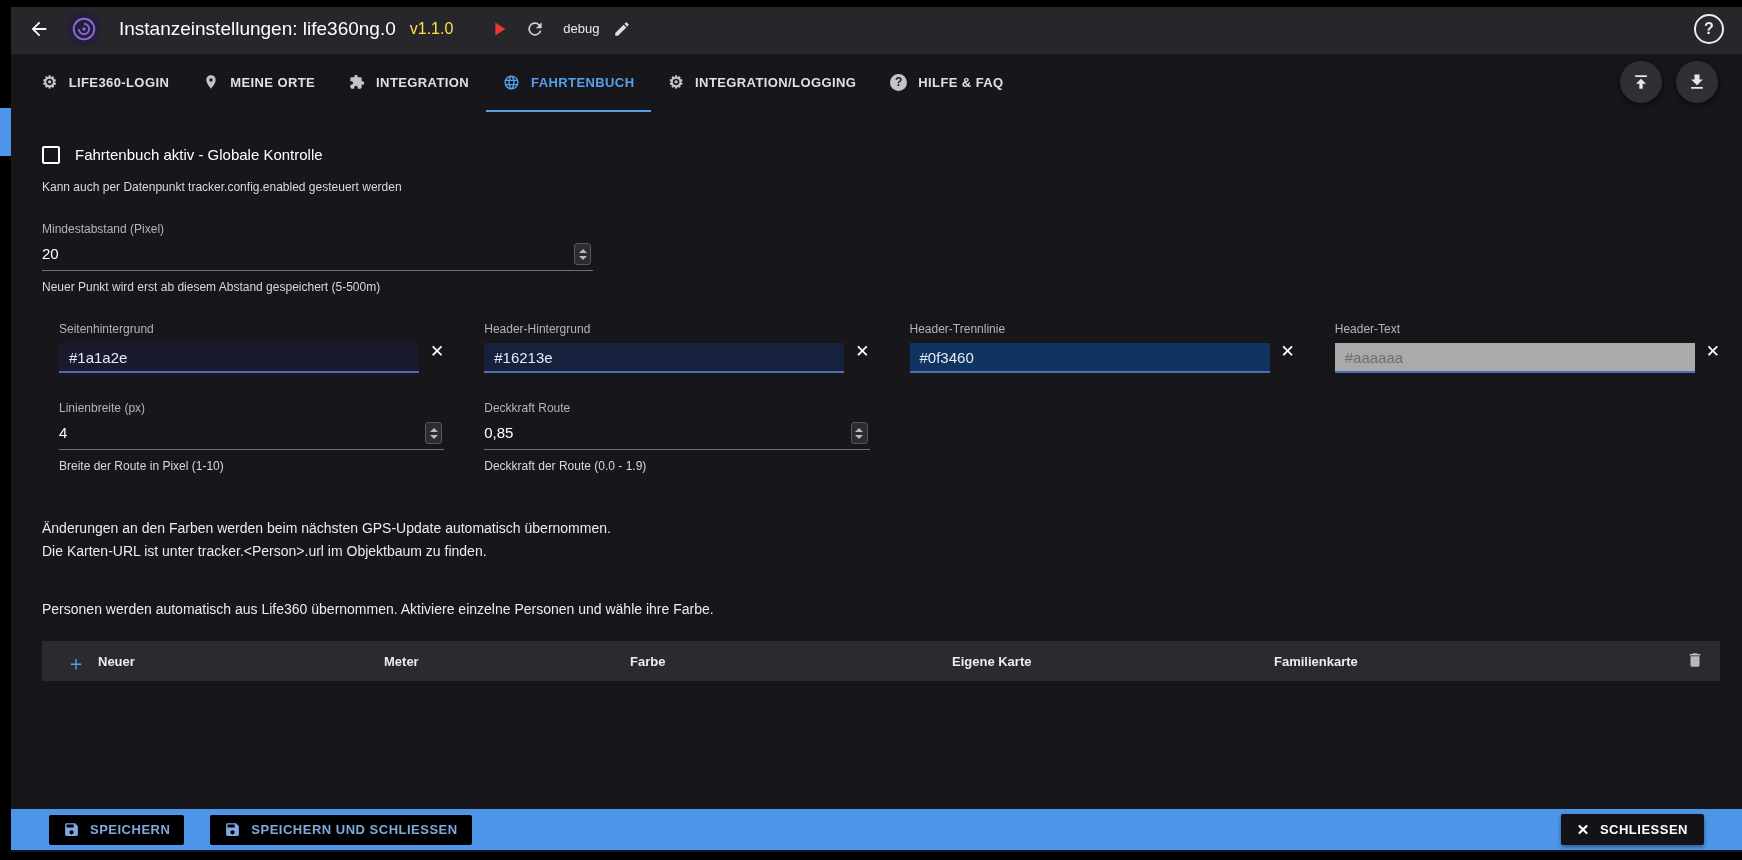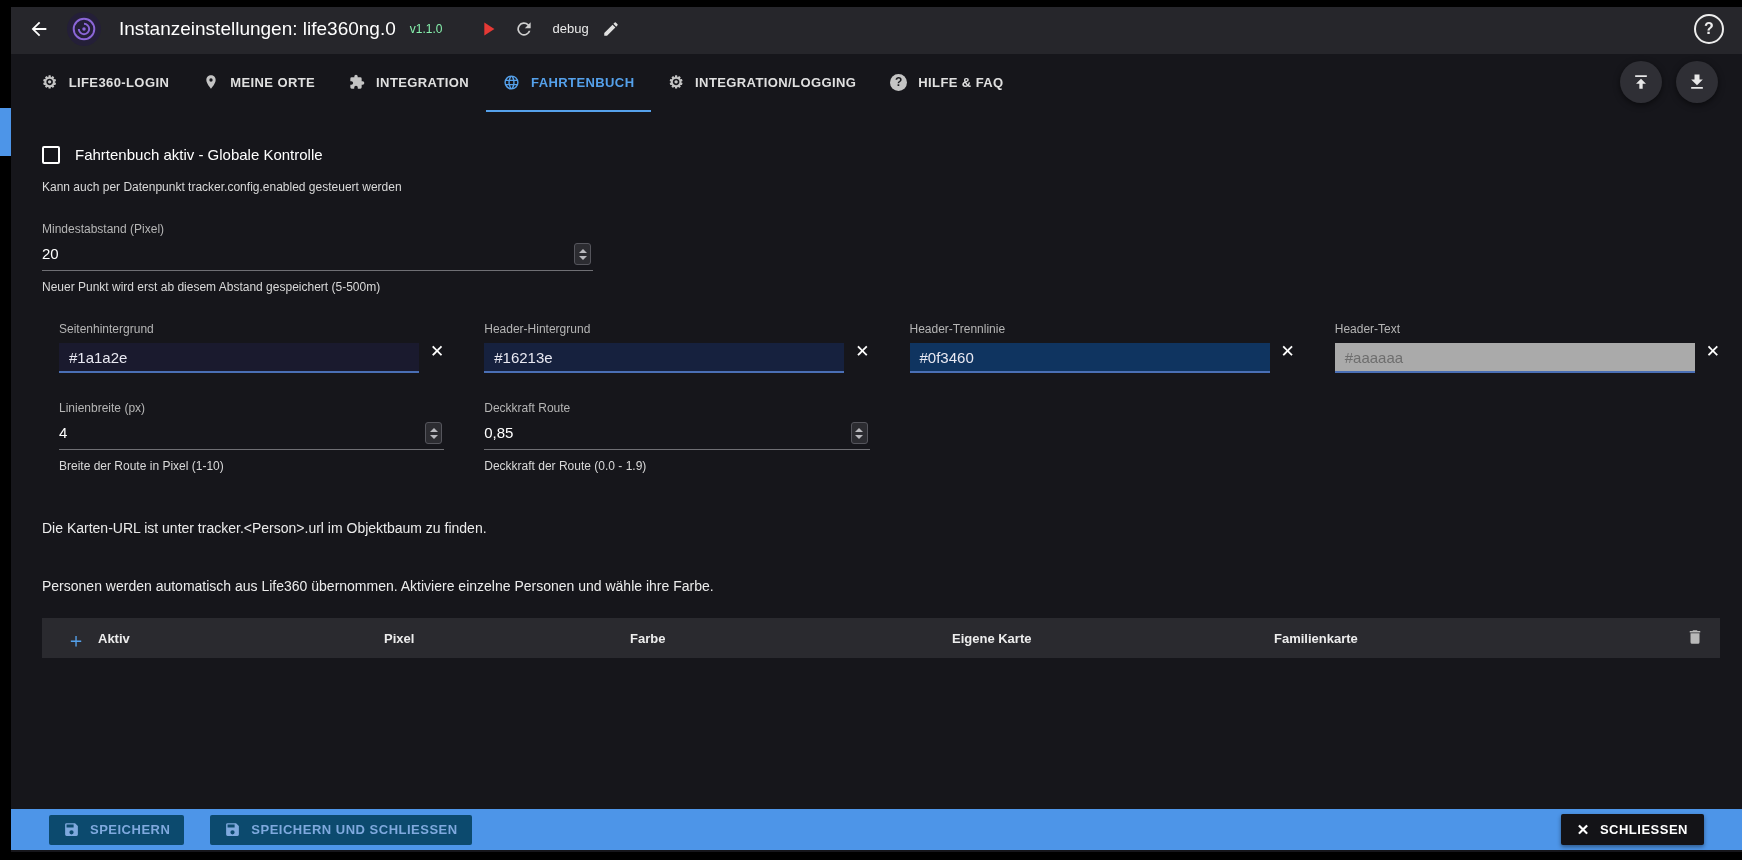--- a/index.html
+++ b/index.html
@@ -10,21 +10,21 @@
     position:relative;
     overflow:hidden;
   }
   .app { position:absolute; left:11px; top:7px; width:1731px; height:845px; background:#16161b; overflow:hidden; }
 
   
   .topbar { height:47px; background:#26262b; display:flex; align-items:center; padding:0 18px 4px 10px; }
   .icon-btn { width:36px; height:36px; display:flex; align-items:center; justify-content:center; cursor:pointer; border-radius:50%; flex:0 0 auto; }
   .logo { width:34px; height:34px; border-radius:50%; background:#241f38; display:flex; align-items:center; justify-content:center; margin:0 6px 0 10px; flex:0 0 auto; }
   .title { color:#fff; font-size:19px; margin-left:12px; white-space:nowrap; }
-  .version { color:#86efac; font-size:12px; margin-left:14px; }
+  .version { color:#fde047; font-size:16px; margin-left:14px; }
   .loglevel { color:#eaeaea; font-size:13px; margin:0 4px 0 10px; }
   .help-circle { margin-left:auto; width:30px; height:30px; border-radius:50%; border:2px solid #ededed; color:#ededed; font-weight:bold; font-size:16px; display:flex; align-items:center; justify-content:center; background:#2a2a2e; cursor:pointer; }
   .play-wrap { margin-left:28px; }
 
   
   .tabs { display:flex; padding-left:14px; height:58px; align-items:stretch; }
   .tab { display:flex; align-items:center; gap:11px; padding:0 17px; color:#e0e0e0; font-size:13px; font-weight:bold; letter-spacing:.4px; cursor:pointer; border-bottom:2px solid transparent; white-space:nowrap; }
   .tab.active { color:#55a1eb; border-bottom-color:#55a1eb; }
   .ticon { font-size:17px; color:#c4c4c4; display:flex; align-items:center; }
   .tab.active .ticon { color:#55a1eb; }
@@ -67,21 +67,21 @@
   .th-plus { left:24px; top:9px !important; color:#55a1eb; font-size:20px; font-weight:normal; cursor:pointer; }
   .th-name { left:56px; }
   .th-aktiv { left:342px; }
   .th-farbe { left:588px; }
   .th-eigene { left:910px; }
   .th-familie { left:1232px; }
   .th-trash { right:16px; top:10px !important; cursor:pointer; }
 
   
   .footer { position:absolute; left:0; bottom:2px; width:100%; height:41px; background:#4d95e8; display:flex; align-items:center; padding:0 38px; gap:26px; }
-  .btn-disabled { height:30px; padding:0 14px; background:#0c4a6e; color:#7fa9de; font-size:13px; font-weight:bold; letter-spacing:.5px; border-radius:2px; display:flex; align-items:center; gap:10px; cursor:default; }
+  .btn-disabled { height:30px; padding:0 14px; background:#000000; color:#7fa9de; font-size:13px; font-weight:bold; letter-spacing:.5px; border-radius:2px; display:flex; align-items:center; gap:10px; cursor:default; }
   .btn-close { margin-left:auto; height:31px; padding:0 16px; background:#131317; color:#fff; font-size:13px; font-weight:bold; letter-spacing:.5px; border-radius:2px; display:flex; align-items:center; gap:10px; cursor:pointer; box-shadow:0 2px 4px rgba(0,0,0,.4); }
   .x-glyph { font-size:15px; }
 </style>
 </head>
 <body>
 
 <div class="left-scroll"></div>
 
 <div class="app">
 
@@ -245,29 +245,30 @@
             <span class="spin-down"></span>
           </span>
         </div>
         <div class="hint field-hint">Deckkraft der Route (0.0 - 1.9)</div>
       </div>
       <div></div>
       <div></div>
     </div>
 
     <div class="notes">
+      <div>Änderungen an den Farben werden beim nächsten GPS-Update automatisch übernommen.</div>
       <div>Die Karten-URL ist unter tracker.&lt;Person&gt;.url im Objektbaum zu finden.</div>
     </div>
 
     <div class="persons-note">Personen werden automatisch aus Life360 übernommen. Aktiviere einzelne Personen und wähle ihre Farbe.</div>
 
     <div class="table-head">
       <span class="th-plus">＋</span>
-      <span class="th-name">Aktiv</span>
-      <span class="th-aktiv">Pixel</span>
+      <span class="th-name">Neuer</span>
+      <span class="th-aktiv">Meter</span>
       <span class="th-farbe">Farbe</span>
       <span class="th-eigene">Eigene Karte</span>
       <span class="th-familie">Familienkarte</span>
       <span class="th-trash">
         <svg width="18" height="18" viewBox="0 0 24 24">
             <path fill="#b9b9b9" d="M6 19a2 2 0 0 0 2 2h8a2 2 0 0 0 2-2V7H6v12zM19 4h-3.5l-1-1h-5l-1 1H5v2h14V4z"></path>
           </svg>
       </span>
     </div>
 

